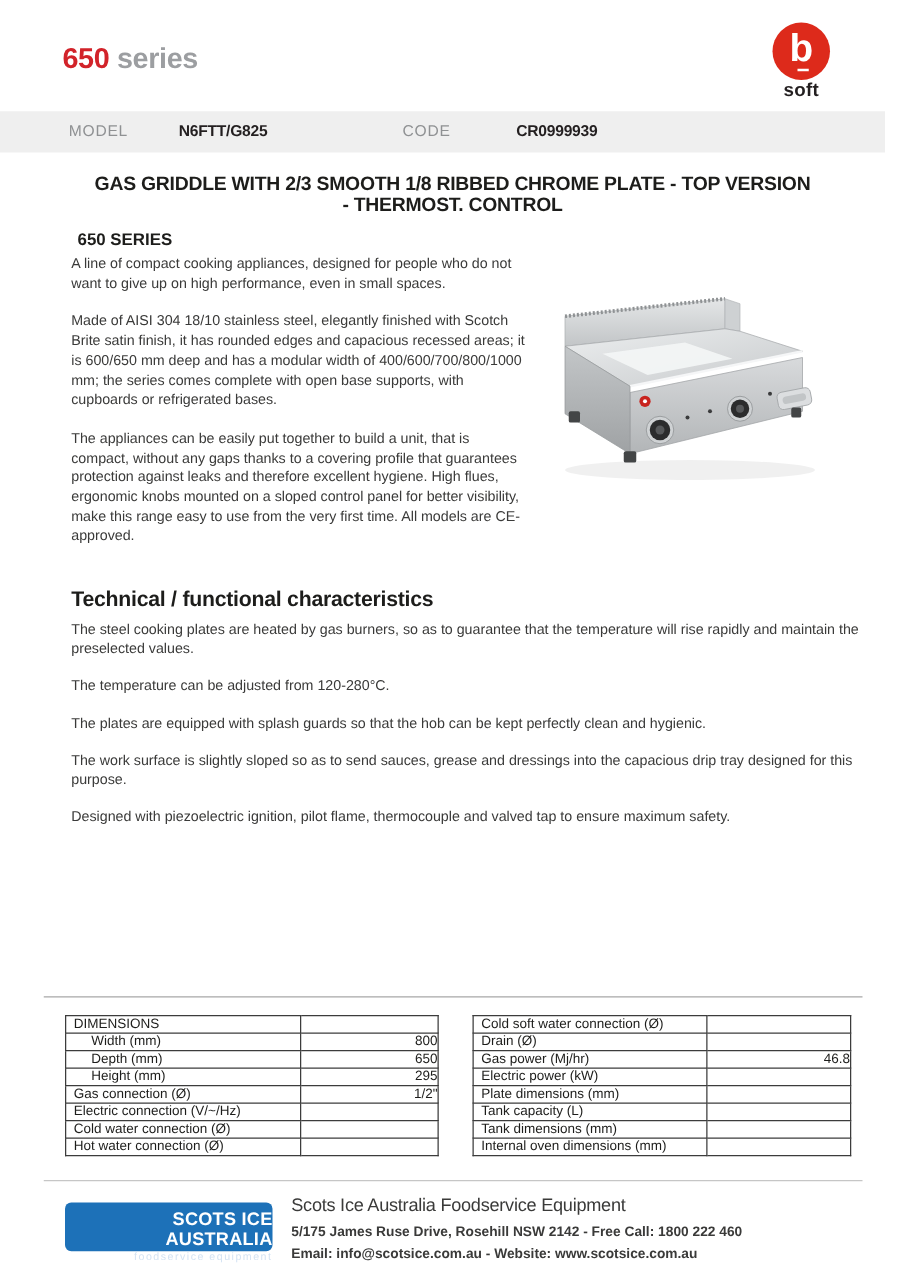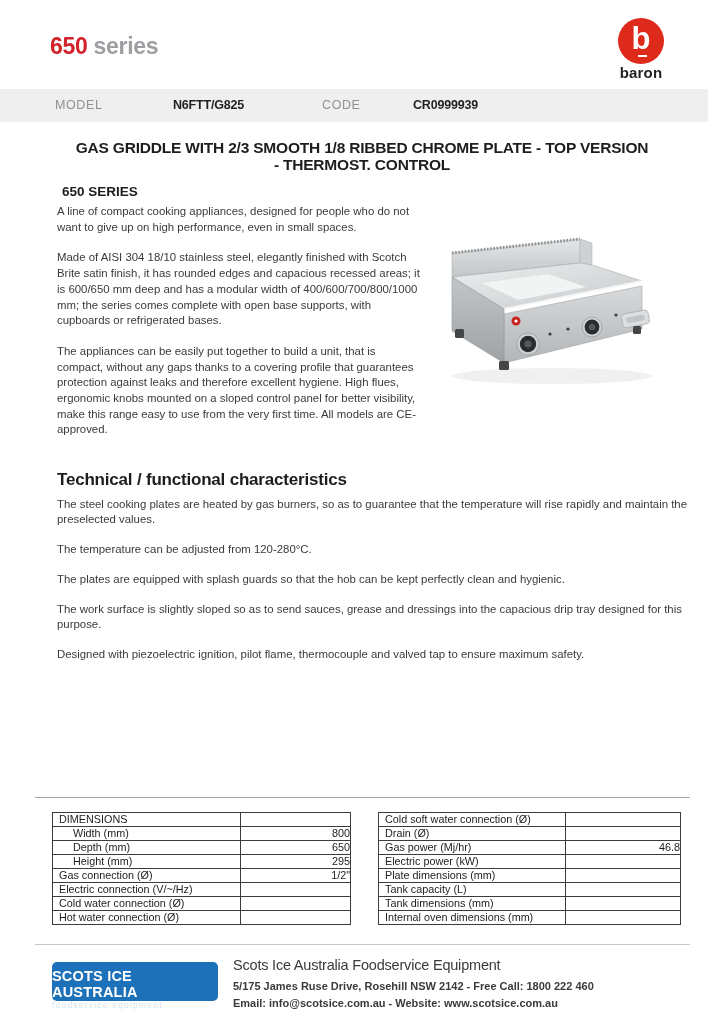--- a/index.html
+++ b/index.html
@@ -20,21 +20,21 @@
   }
   .brand-circle::after { content:""; position:absolute; left:20px; bottom:7px; width:9px; height:2.5px; background:#ffffff; }
   .brand-name { font-size:15px; font-weight:bold; color:#231f20; margin-top:0px; letter-spacing:0.2px; }
 
   
   .model-bar { position:absolute; left:0; top:89px; width:724px; height:33px; background:#efefef; }
   .model-bar span { position:absolute; top:9px; font-size:12.5px; }
   .mb-label { color:#8f9193; letter-spacing:0.6px; }
   .mb-value { color:#231f20; font-weight:bold; letter-spacing:-0.2px; }
   .mb-model-label { left:55px; }
-  .mb-model-value { left:143px;margin-left:30px; }
+  .mb-model-value { left:143px; }
   .mb-code-label  { left:322px; }
   .mb-code-value  { left:413px; }
 
   
   .doc-title {
     position:absolute; left:0; top:139px; width:724px; text-align:center;
     font-size:15.5px; font-weight:bold; color:#1d1d1b; letter-spacing:-0.2px; line-height:17px;
   }
 
   
@@ -64,41 +64,41 @@
   .spec-table td.val { text-align:right; padding:0; }
   .spec-table-left td.lbl { width:179px; }
   .spec-table-left td.val { width:109px; }
   .spec-table-right td.lbl { width:178px; }
   .spec-table-right td.val { width:114px; }
   .spec-table td.indent { padding-left:20px; }
 
   
   .footer-logo {
     position:absolute; left:52px; top:962px; width:166px; height:39px;
-    background:#1d71b8; border-radius:5px; color:#ffffff; text-align:left;
+    background:#1d71b8; border-radius:5px; color:#ffffff; text-align:right;
   }
   .footer-logo-title { font-size:14.5px; font-weight:bold; margin-top:6px; letter-spacing:0.2px; }
   .footer-logo-sub { font-size:8.5px; letter-spacing:1.2px; color:#d4e3f3; margin-top:0px; }
   .footer-text { position:absolute; left:233px; top:957px; color:#3a3a39; }
   .footer-company { font-size:14.5px; margin:0 0 5px 0; letter-spacing:-0.2px; }
   .footer-line { font-size:11px; font-weight:bold; line-height:16.5px; margin:0; }
 </style>
 </head>
 <body>
 
 <div class="page">
 
   <div class="series-title">
     <span class="series-number">650</span>
     <span class="series-word">series</span>
   </div>
 
   <div class="brand">
     <div class="brand-circle">b</div>
-    <div class="brand-name">baron</div>
+    <div class="brand-name">soft</div>
   </div>
 
   <div class="model-bar">
     <span class="mb-label mb-model-label">MODEL</span>
     <span class="mb-value mb-model-value">N6FTT/G825</span>
     <span class="mb-label mb-code-label">CODE</span>
     <span class="mb-value mb-code-value">CR0999939</span>
   </div>
 
   <div class="doc-title">

